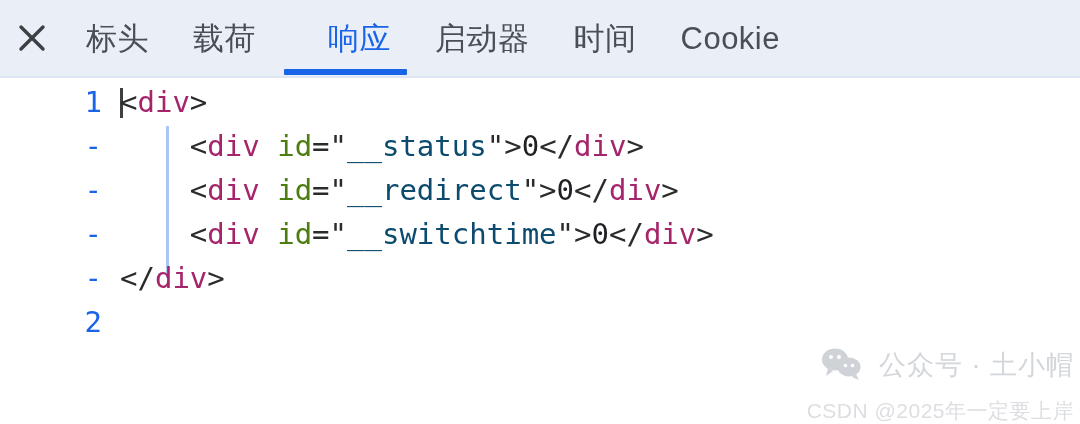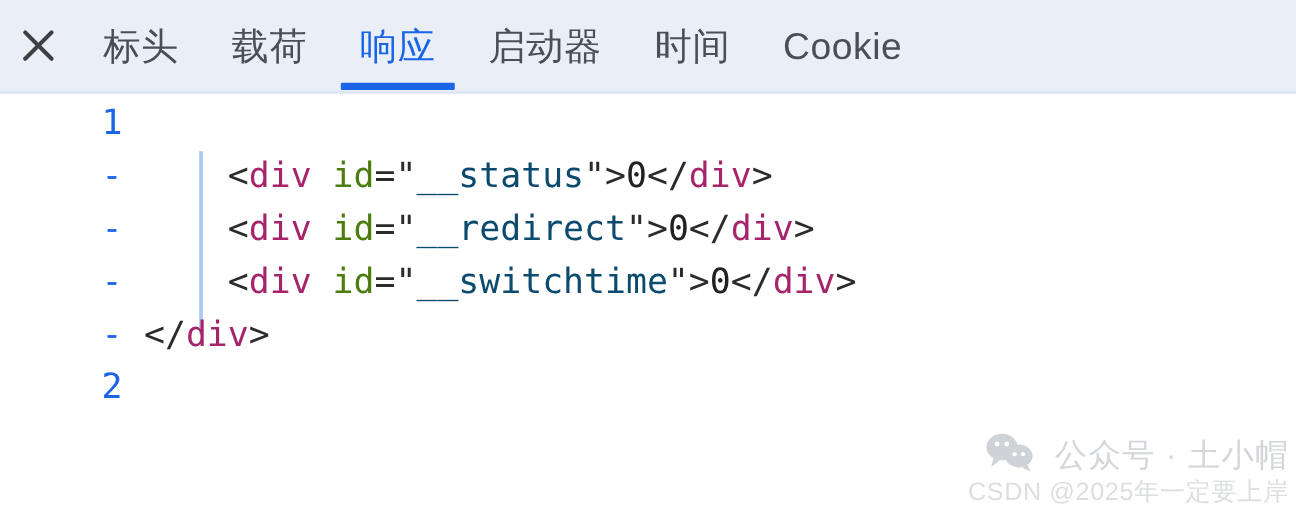--- a/index.html
+++ b/index.html
@@ -49,21 +49,21 @@
     box-sizing: border-box;
   }
   .tab-label {
     font-size: 31px;
     line-height: 1;
     color: #4a4f56;
     letter-spacing: 0.5px;
     white-space: nowrap;
     font-family: "Liberation Sans", "DejaVu Sans", sans-serif;
   }
-  .tab.active .tab-label { color: #1a64e8; }
+  .tab.active .tab-label { color: #1a64e8; margin-left: 28px; }
   .tab.active .tab-underline {
     position: absolute;
     left: 6px;
     right: 6px;
     bottom: 0;
     height: 6px;
     background: #1a64e8;
     border-radius: 1px;
   }
 
@@ -150,21 +150,21 @@
     font-size: 27px;
     color: #d3d6da;
     letter-spacing: 1px;
     font-family: "Liberation Sans", "DejaVu Sans", sans-serif;
     line-height: 1.1;
   }
   .wm-sub {
     font-size: 21px;
     color: #dcdee1;
     letter-spacing: 0.5px;
-    margin-top: 0;
+    margin-top: 14px;
     font-family: "Liberation Sans", "DejaVu Sans", sans-serif;
     line-height: 1.1;
   }
 </style>
 </head>
 <body>
 
 <div class="tabbar">
 
   <div class="close-btn">
@@ -196,20 +196,21 @@
     <span class="tab-label">Cookie</span>
   </div>
 </div>
 
 <div class="code-area">
 
   <div class="indent-guide"></div>
 
   <div class="code-line">
     <div class="gutter">1</div>
+    <div class="code-text"><span class="caret"></span><span class="tok-punct">&lt;</span><span class="tok-tag">div</span><span class="tok-punct">&gt;</span></div>
   </div>
 
   <div class="code-line">
     <div class="gutter">-</div>
     <div class="code-text"><span>    </span><span class="tok-punct">&lt;</span><span class="tok-tag">div</span> <span class="tok-attr">id</span><span class="tok-punct">=</span><span class="tok-punct">"</span><span class="tok-val">__status</span><span class="tok-punct">"</span><span class="tok-punct">&gt;</span><span class="tok-text">0</span><span class="tok-tag"><span class="tok-punct">&lt;/</span><span>div</span><span class="tok-punct">&gt;</span></span></div>
   </div>
 
   <div class="code-line">
     <div class="gutter">-</div>
     <div class="code-text"><span>    </span><span class="tok-punct">&lt;</span><span class="tok-tag">div</span> <span class="tok-attr">id</span><span class="tok-punct">=</span><span class="tok-punct">"</span><span class="tok-val">__redirect</span><span class="tok-punct">"</span><span class="tok-punct">&gt;</span><span class="tok-text">0</span><span class="tok-tag"><span class="tok-punct">&lt;/</span><span>div</span><span class="tok-punct">&gt;</span></span></div>

